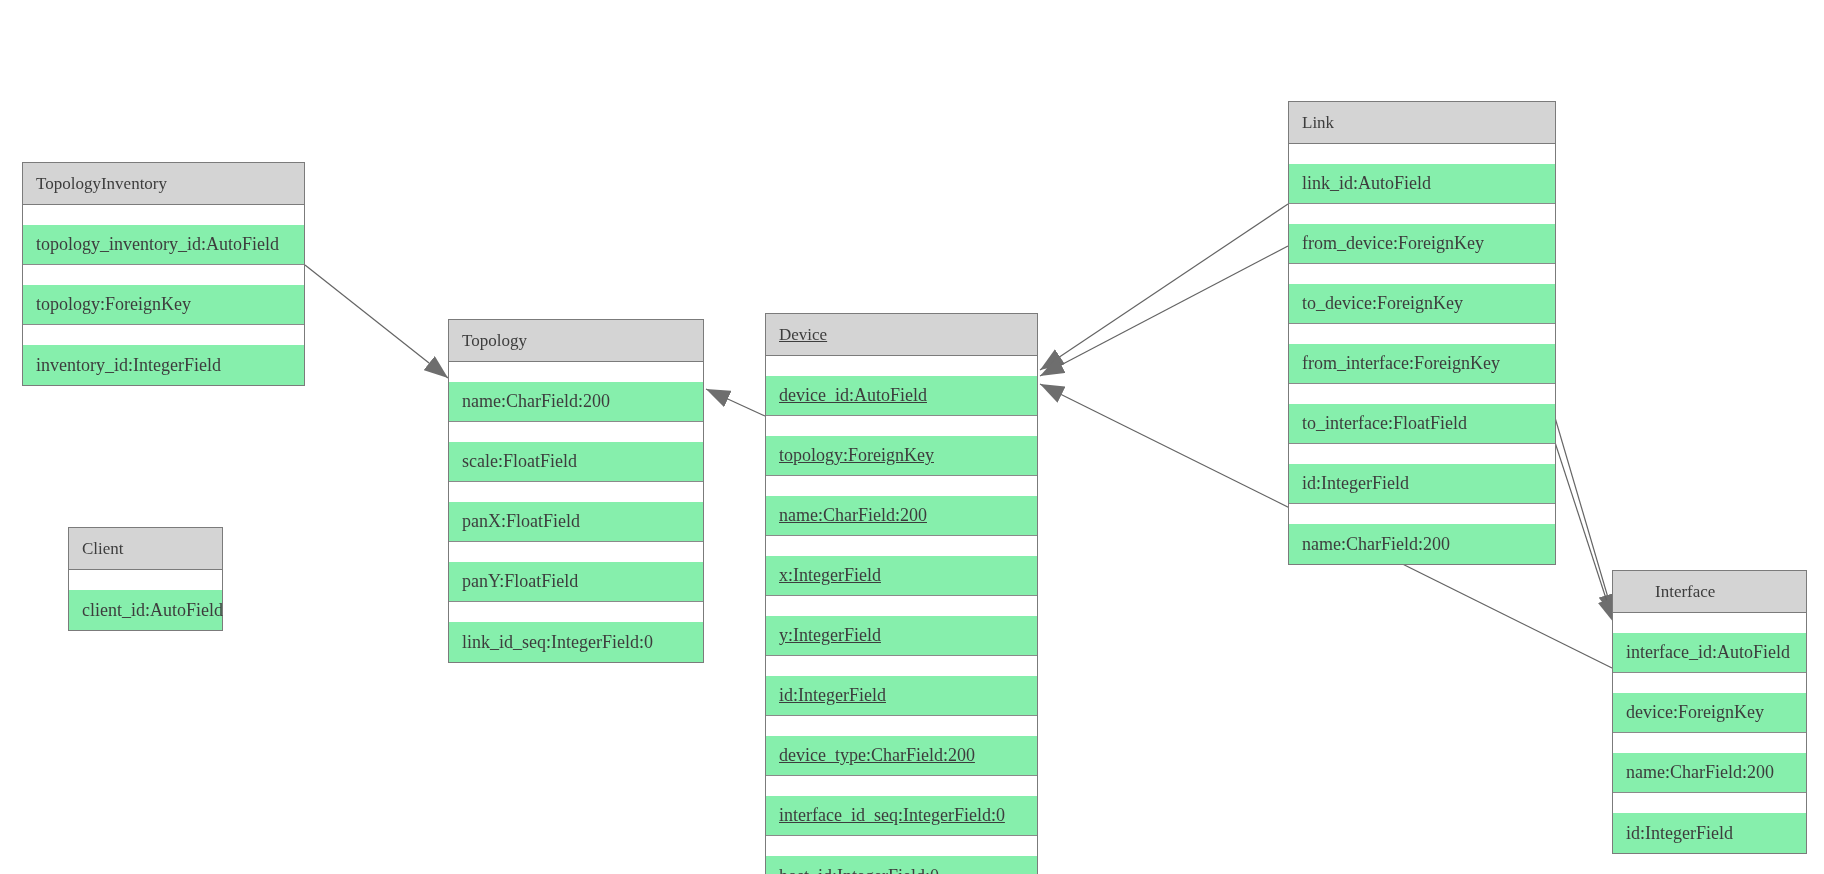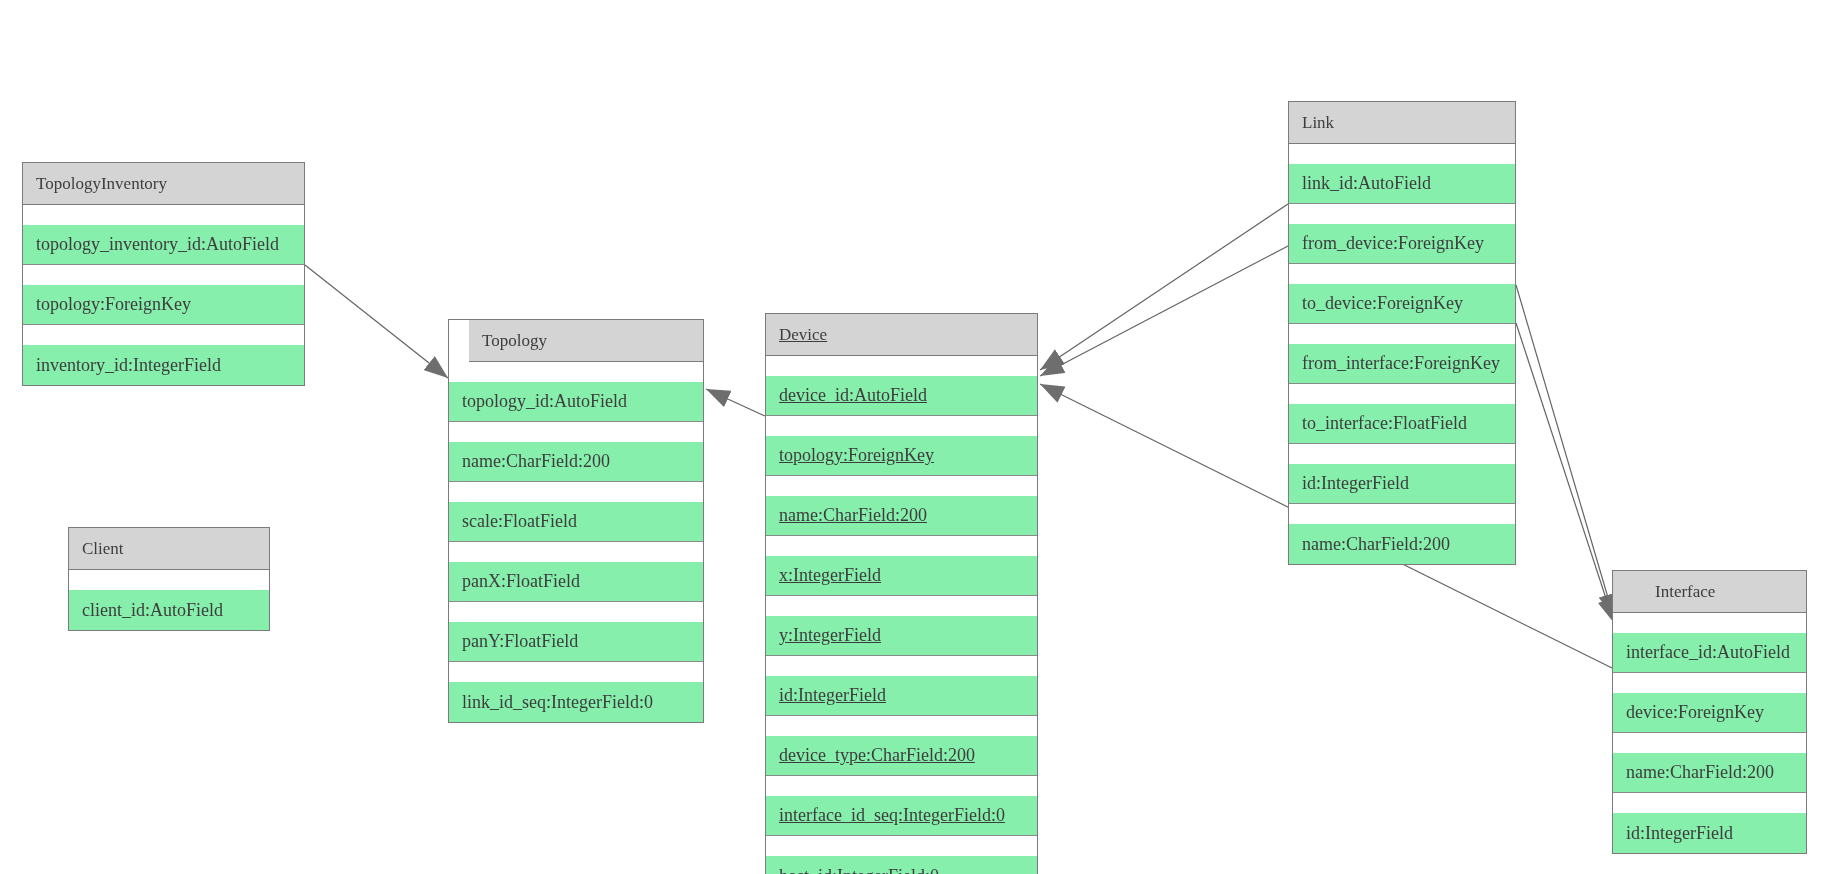--- a/index.html
+++ b/index.html
@@ -66,34 +66,31 @@
         <div class="entity-row" style="height: 40px;">
           <span>topology_inventory_id:AutoField</span>
         </div>
         <div class="entity-row" style="height: 40px;">
           <span>topology:ForeignKey</span>
         </div>
         <div class="entity-row" style="height: 40px;">
           <span>inventory_id:IntegerField</span>
         </div>
       </div>
-      <div class="entity" style="left: 68px; top: 527px; width: 202px;">
+      <div class="entity" style="left: 68px; top: 527px; width: 155px;">
         <div class="entity-header" style="height: 42px;">
           <span>Client</span>
         </div>
         <div class="entity-row" style="height: 40px;">
           <span>client_id:AutoField</span>
         </div>
       </div>
       <div class="entity" style="left: 448px; top: 319px; width: 256px;">
-        <div class="entity-header" style="height: 42px; margin-left: 20px;">
+        <div class="entity-header" style="height: 42px;">
           <span>Topology</span>
-        </div>
-        <div class="entity-row" style="height: 40px;">
-          <span>topology_id:AutoField</span>
         </div>
         <div class="entity-row" style="height: 40px;">
           <span>name:CharField:200</span>
         </div>
         <div class="entity-row" style="height: 40px;">
           <span>scale:FloatField</span>
         </div>
         <div class="entity-row" style="height: 40px;">
           <span>panX:FloatField</span>
         </div>
@@ -129,21 +126,21 @@
         <div class="entity-row" style="height: 40px;">
           <span>device_type:CharField:200</span>
         </div>
         <div class="entity-row" style="height: 40px;">
           <span>interface_id_seq:IntegerField:0</span>
         </div>
         <div class="entity-row" style="height: 40px;">
           <span>host_id:IntegerField:0</span>
         </div>
       </div>
-      <div class="entity" style="left: 1288px; top: 101px; width: 228px;">
+      <div class="entity" style="left: 1288px; top: 101px; width: 268px;">
         <div class="entity-header" style="height: 42px;">
           <span>Link</span>
         </div>
         <div class="entity-row" style="height: 40px;">
           <span>link_id:AutoField</span>
         </div>
         <div class="entity-row" style="height: 40px;">
           <span>from_device:ForeignKey</span>
         </div>
         <div class="entity-row" style="height: 40px;">

